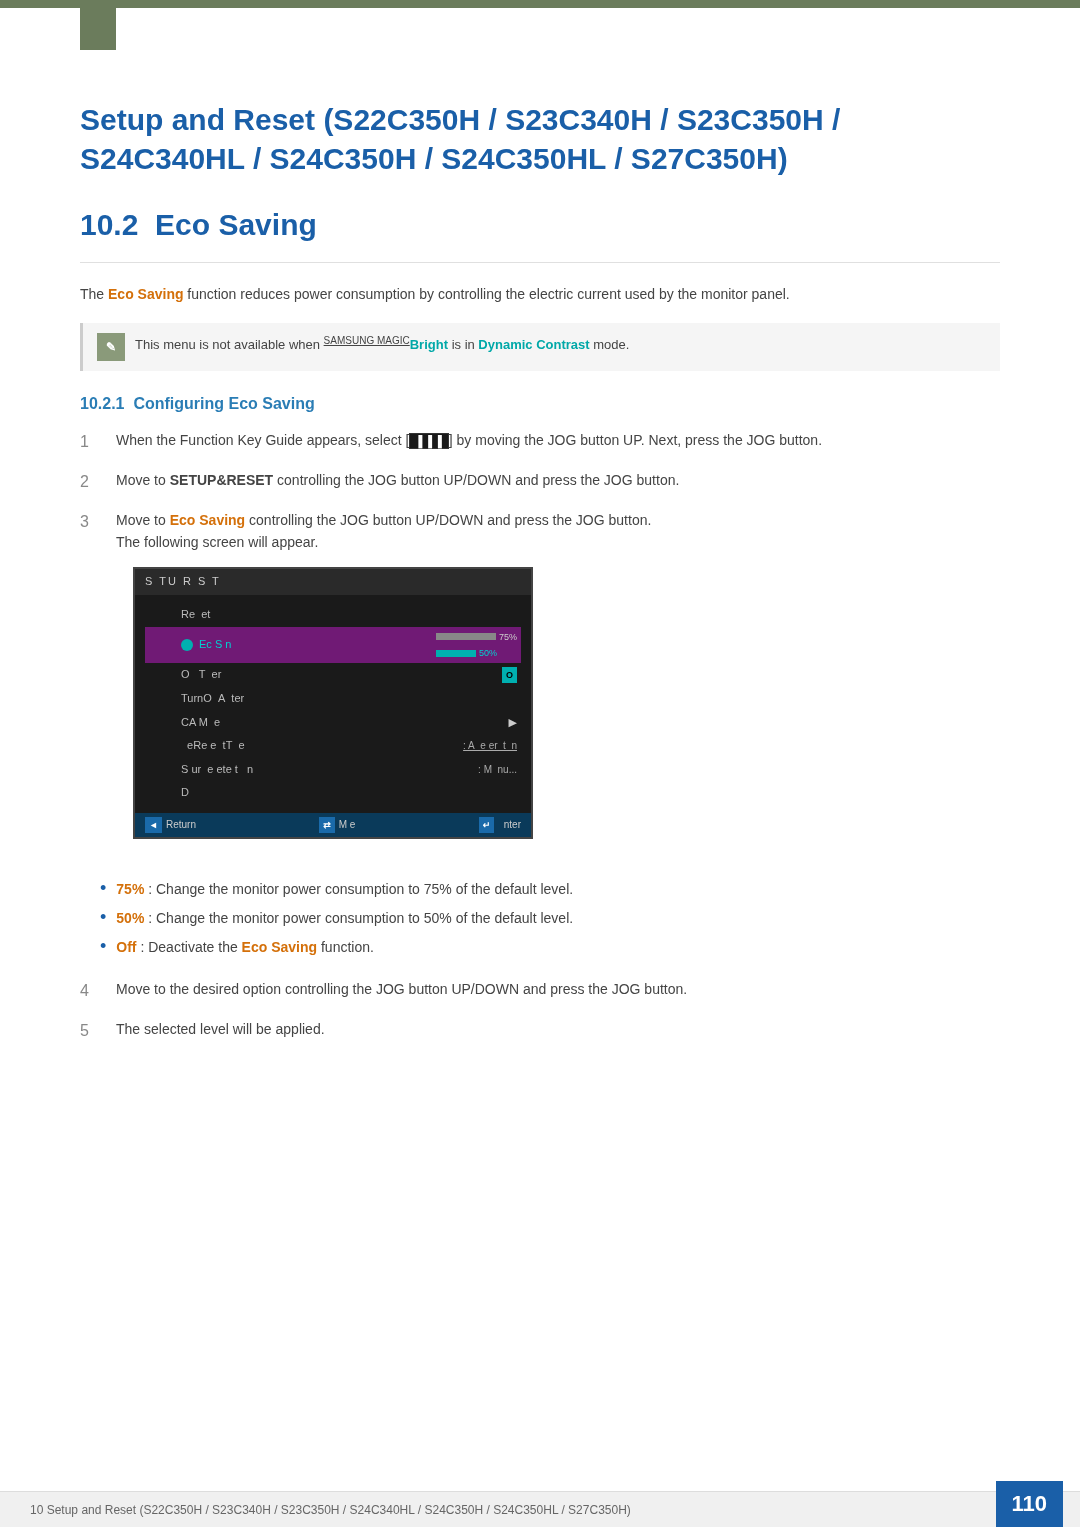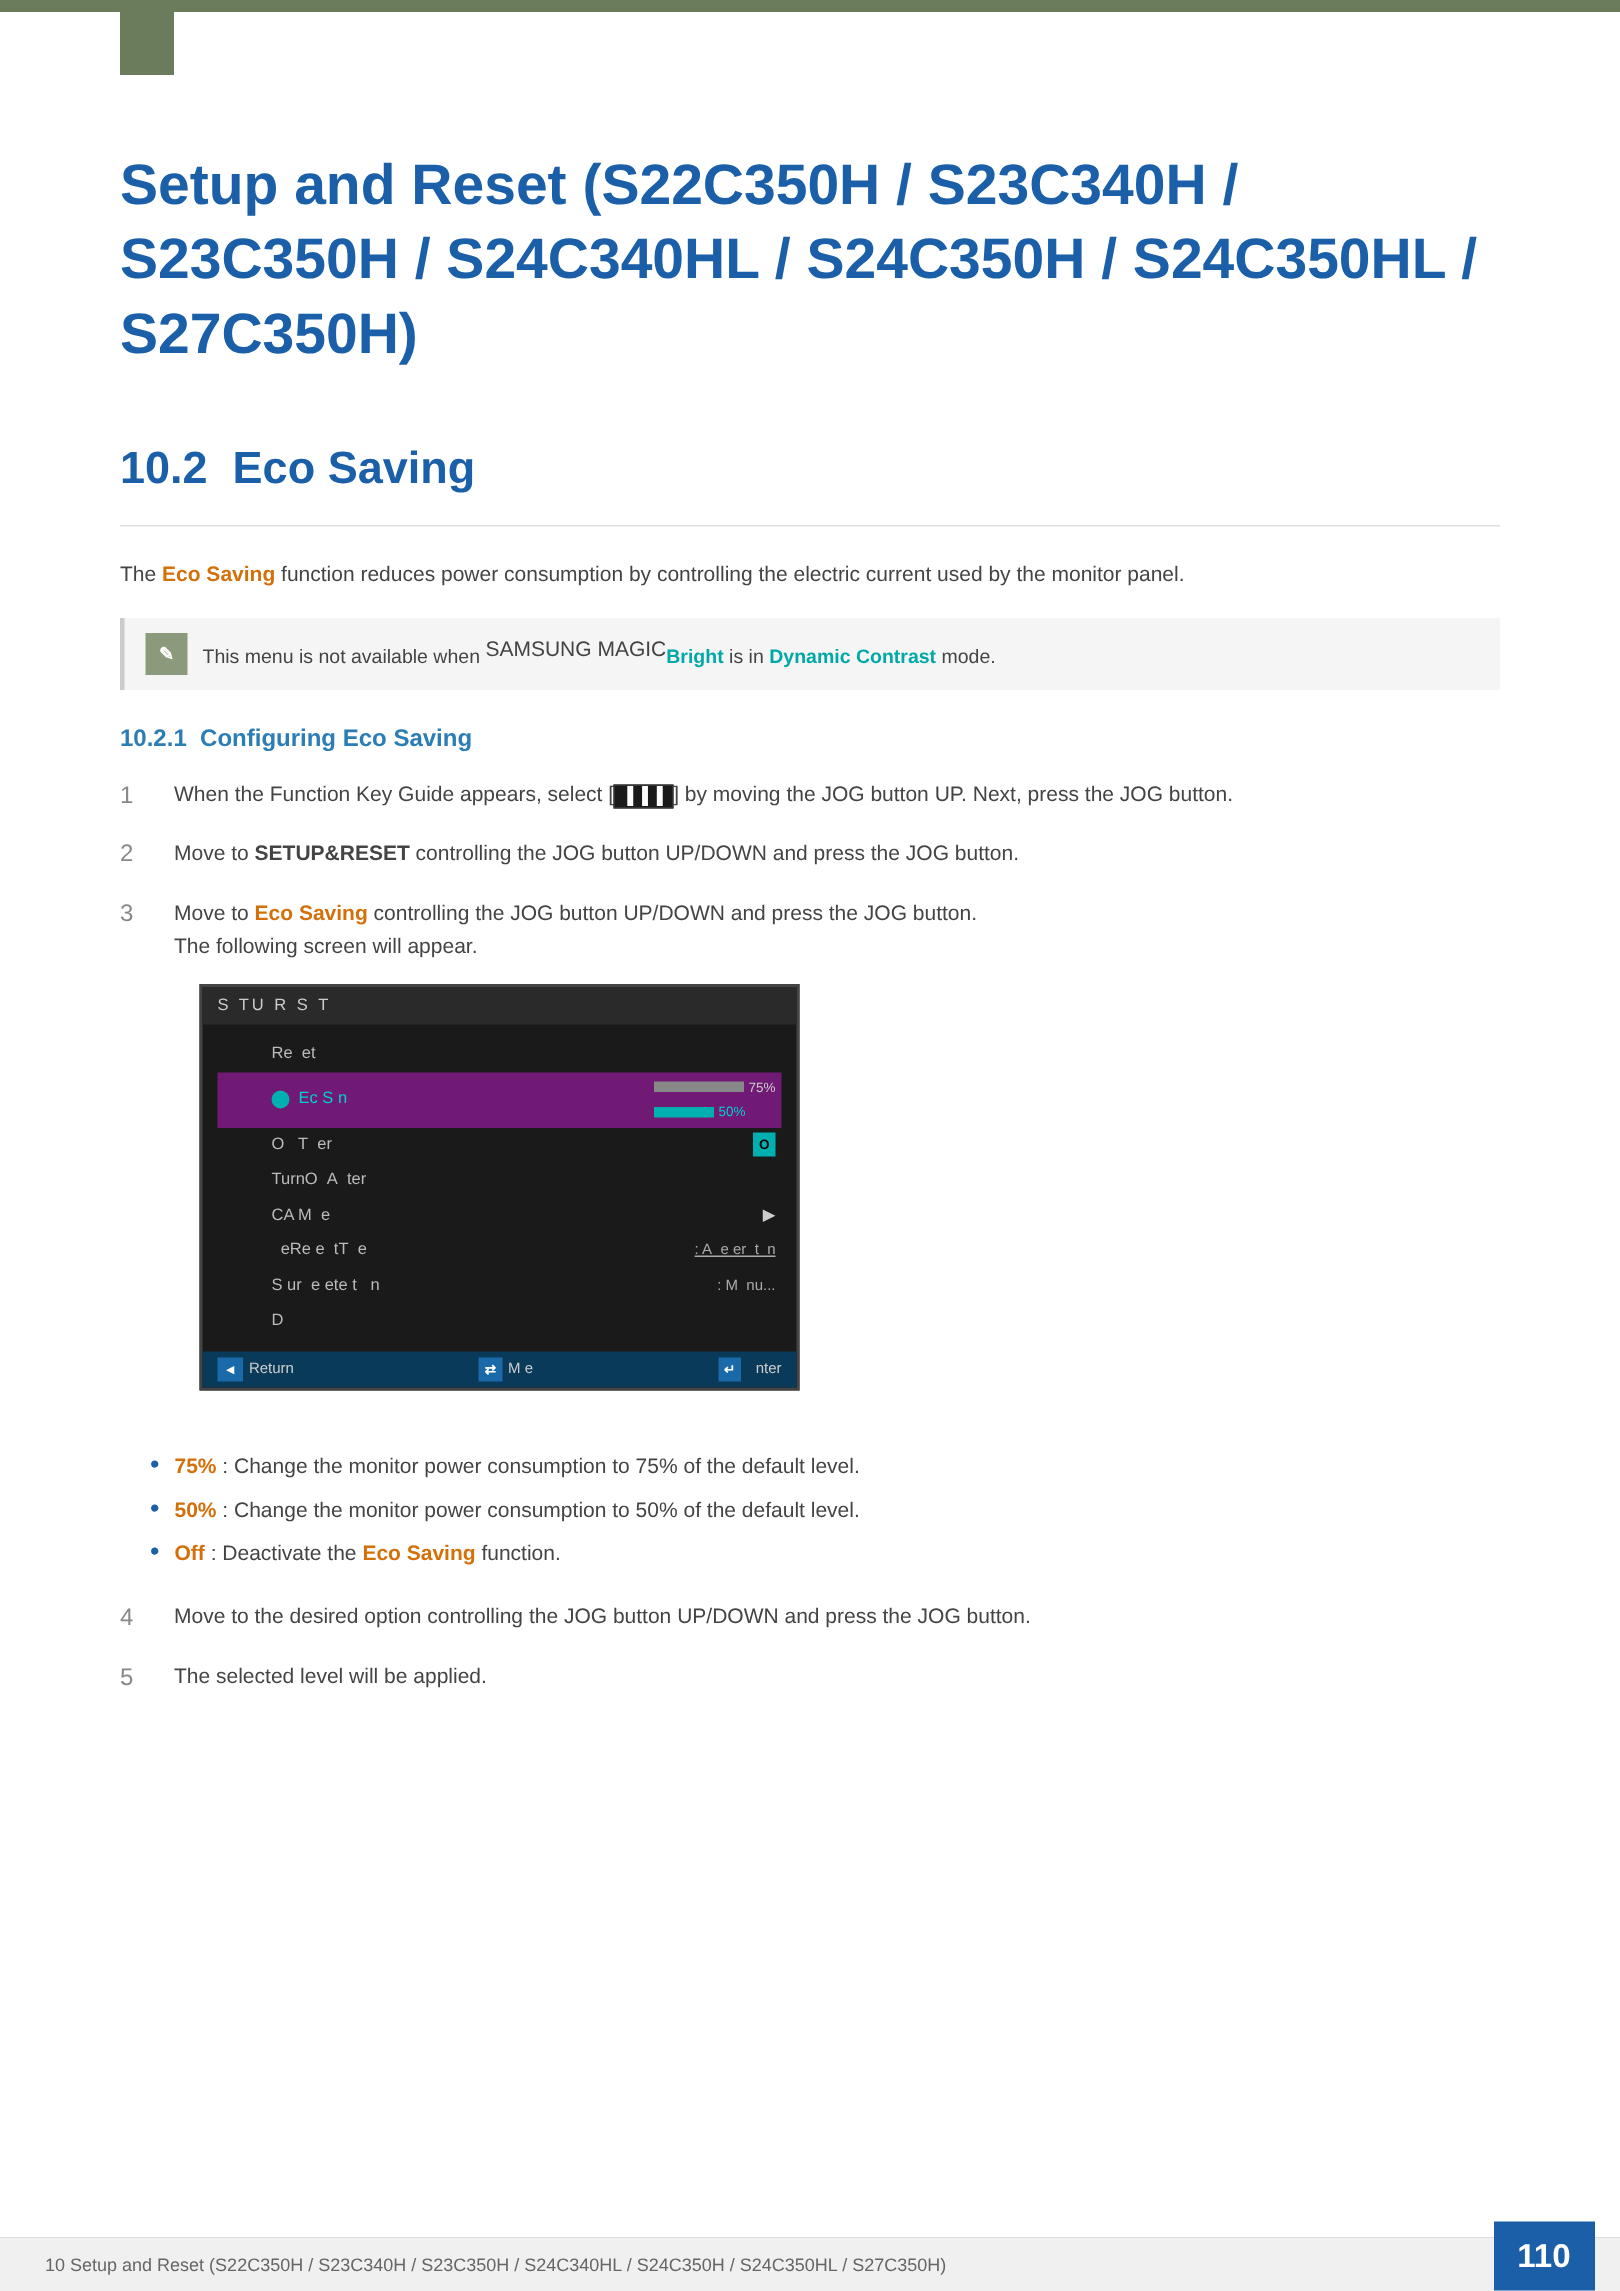--- a/index.html
+++ b/index.html
@@ -33,25 +33,25 @@
     .corner-bookmark {
       position: absolute;
       top: 0;
       left: 80px;
       width: 36px;
       height: 50px;
       background: #6b7c5c;
     }
 
     .main-title {
-      font-size: 38px;
+      font-size: 30px;
       font-weight: bold;
       color: #1a5fa8;
       margin-top: 60px;
-      margin-bottom: 48px;
+      margin-bottom: 30px;
       line-height: 1.3;
     }
 
     .section-title {
       font-size: 30px;
       font-weight: bold;
       color: #1a5fa8;
       margin-bottom: 20px;
     }
 
@@ -270,23 +270,24 @@
       padding: 6px 16px;
       position: fixed;
       bottom: 0;
       right: 17px;
       height: 46px;
       display: flex;
       align-items: center;
     }
 
     .samsung-magic {
-      font-size: 14px;
+      font-size: 10px;
       vertical-align: super;
       font-weight: normal;
+      text-decoration: underline;
     }
 
     .horizontal-rule {
       border: none;
       border-top: 1px solid #e0e0e0;
       margin: 16px 0 20px 0;
     }
   </style>
 </head>
 <body>

